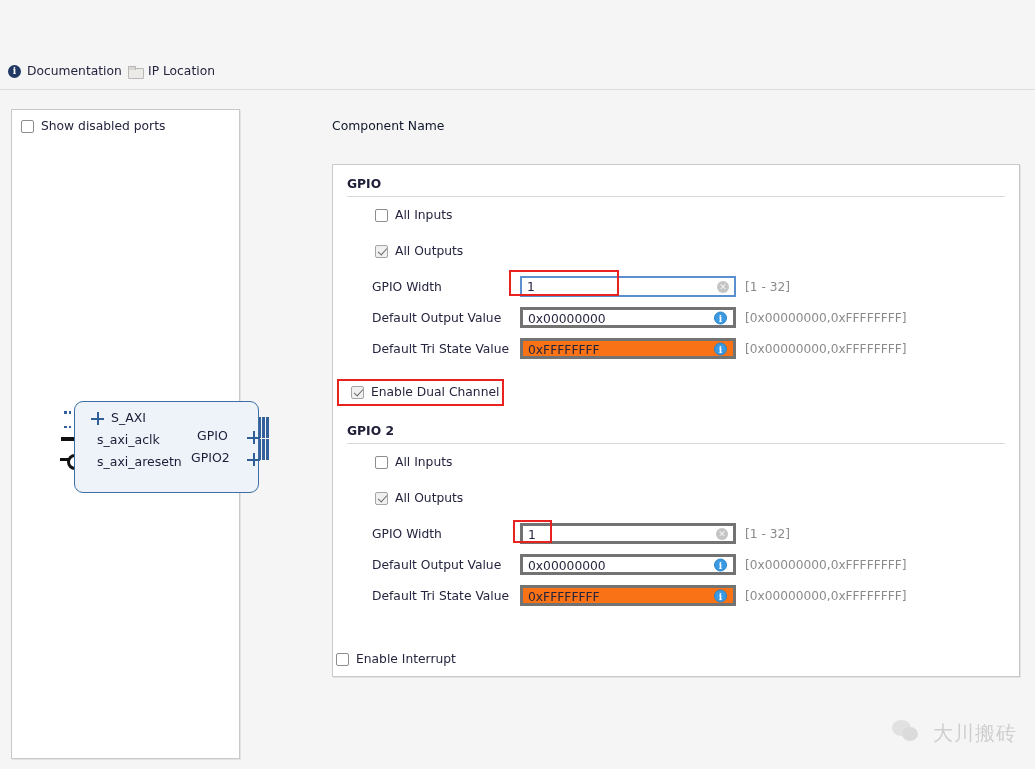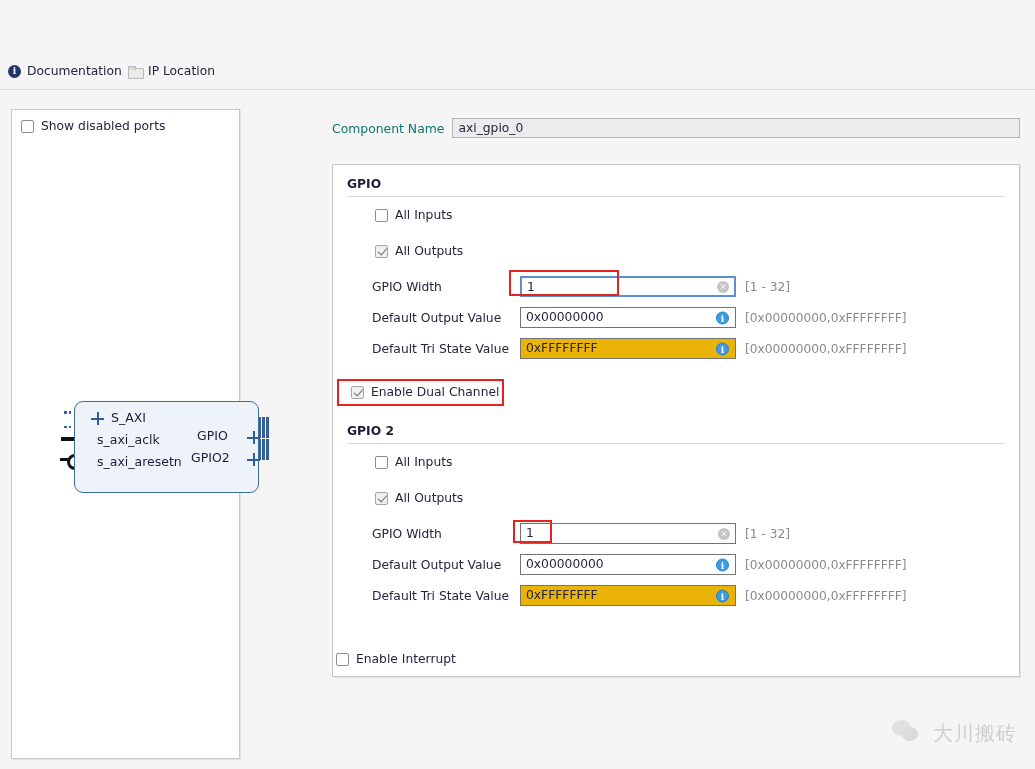--- a/index.html
+++ b/index.html
@@ -126,21 +126,21 @@
   
   .pin-bus-right { position: absolute; width: 11px; height: 21px; }
   .pin-bus-right i {
     position: absolute; top: 0; width: 2.6px; height: 21px; background: #34619b;
   }
   .pbr1 { left: 198px; top: 25px; }
   .pbr2 { left: 198px; top: 47px; }
 
   
   .comp-row { position: absolute; left: 332px; top: 118px; display: flex; align-items: center; }
-  .comp-label { font-size: 12.4px; color: #0f766e; margin-right: 8px; }
+  .comp-label { font-size: 12.4px; color: #0f172a; margin-right: 8px; }
   .comp-input {
     width: 568px; height: 20px; background: #ececec; border: 1px solid #b4b4b4;
     font-size: 12.3px; color: #24243d; padding: 0 5px; line-height: 18px;
     font-family: "DejaVu Sans", "Liberation Sans", sans-serif;
   }
 
   .groupbox {
     position: absolute; left: 332px; top: 164px; width: 688px; height: 513px;
     background: #ffffff; border: 1px solid #c9c9c9;
     box-shadow: 1px 1px 0 rgba(0,0,0,.07);
@@ -148,25 +148,25 @@
   .sec-title {
     position: absolute; font-size: 12.3px; font-weight: bold; color: #20203a;
   }
   .sec-rule {
     position: absolute; height: 1px; background: #d9d9d9;
   }
 
   .fieldrow { position: absolute; display: flex; align-items: center; justify-content: space-between; }
   .f-label { font-size: 12.3px; color: #25253f; }
   .f-input {
-    height: 21px; border: 1px solid #737373; background: #ffffff;
+    height: 21px; border: 3px solid #737373; background: #ffffff;
     font-size: 12.3px; color: #24243d; padding: 0 5px; line-height: 19px;
     position: relative;
   }
-  .f-input.readonly { background: #eab308; }
+  .f-input.readonly { background: #f97316; }
   .f-input.focused { border: 2px solid #5b8fd0; }
   .f-range { font-size: 12.2px; color: #8a8a8a; margin-left: 9px; }
 
   .ico-clear {
     position: absolute; right: 5px; top: 50%; transform: translateY(-50%);
     width: 12px; height: 12px; border-radius: 50%; background: #c4c4c4;
     color: #f4f4f4; font-size: 9px; line-height: 12px; text-align: center;
     font-family: "DejaVu Sans", sans-serif;
   }
   .ico-info {
@@ -258,21 +258,20 @@
         <span class="ip-lbl ip-gpio">GPIO</span>
         <span class="ip-lbl ip-gpio2">GPIO2</span>
         <span class="plus plus-gpio"></span>
         <span class="plus plus-gpio2"></span>
       </div>
     </div>
   </div>
 
   <div class="comp-row">
     <span class="comp-label">Component Name</span>
-    <input class="comp-input" type="text" value="axi_gpio_0" style="">
   </div>
 
   <div class="groupbox">
 
     <div class="sec-title" style="left:14px; top:12px;">GPIO</div>
     <div class="sec-rule" style="left:14px; top:31px; width:658px;"></div>
 
     <div class="cbrow" style="left:42px; top:43px;">
       <span class="cb"></span>
       <span>All Inputs</span>

